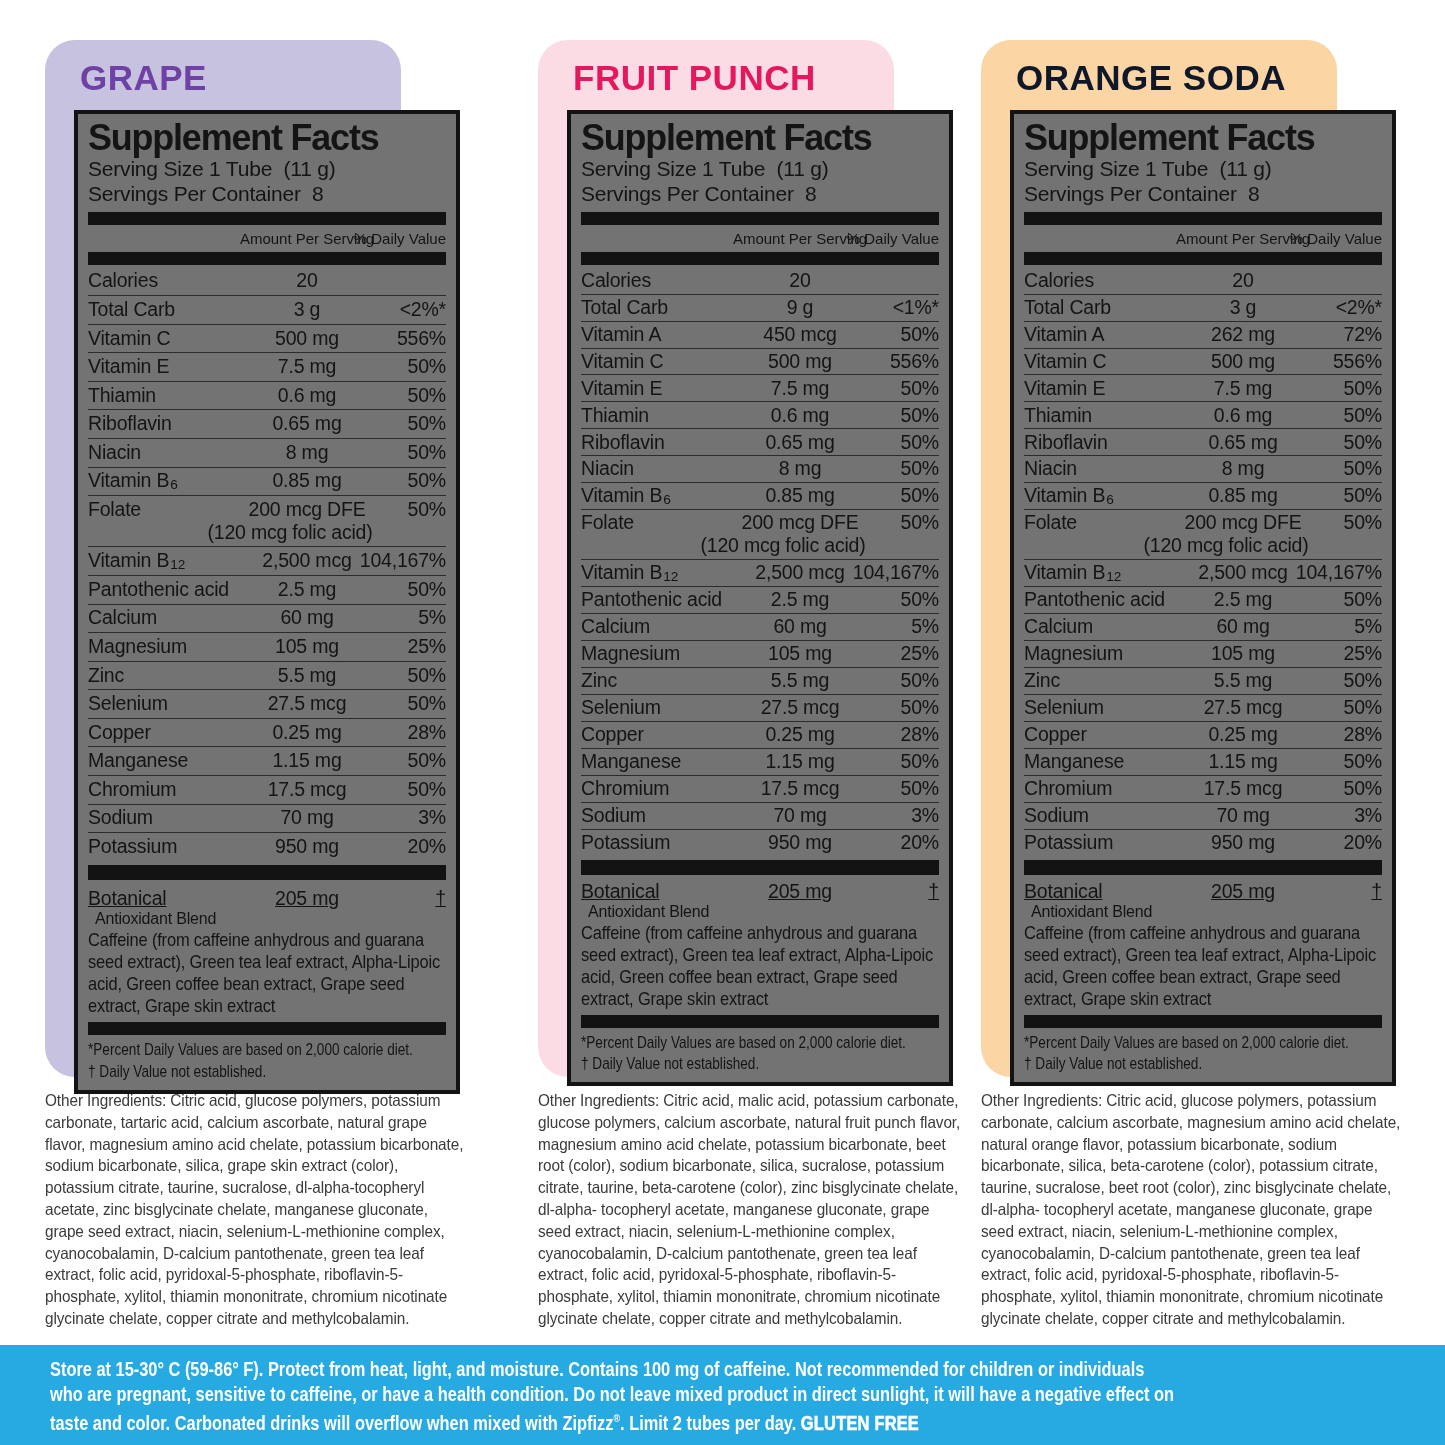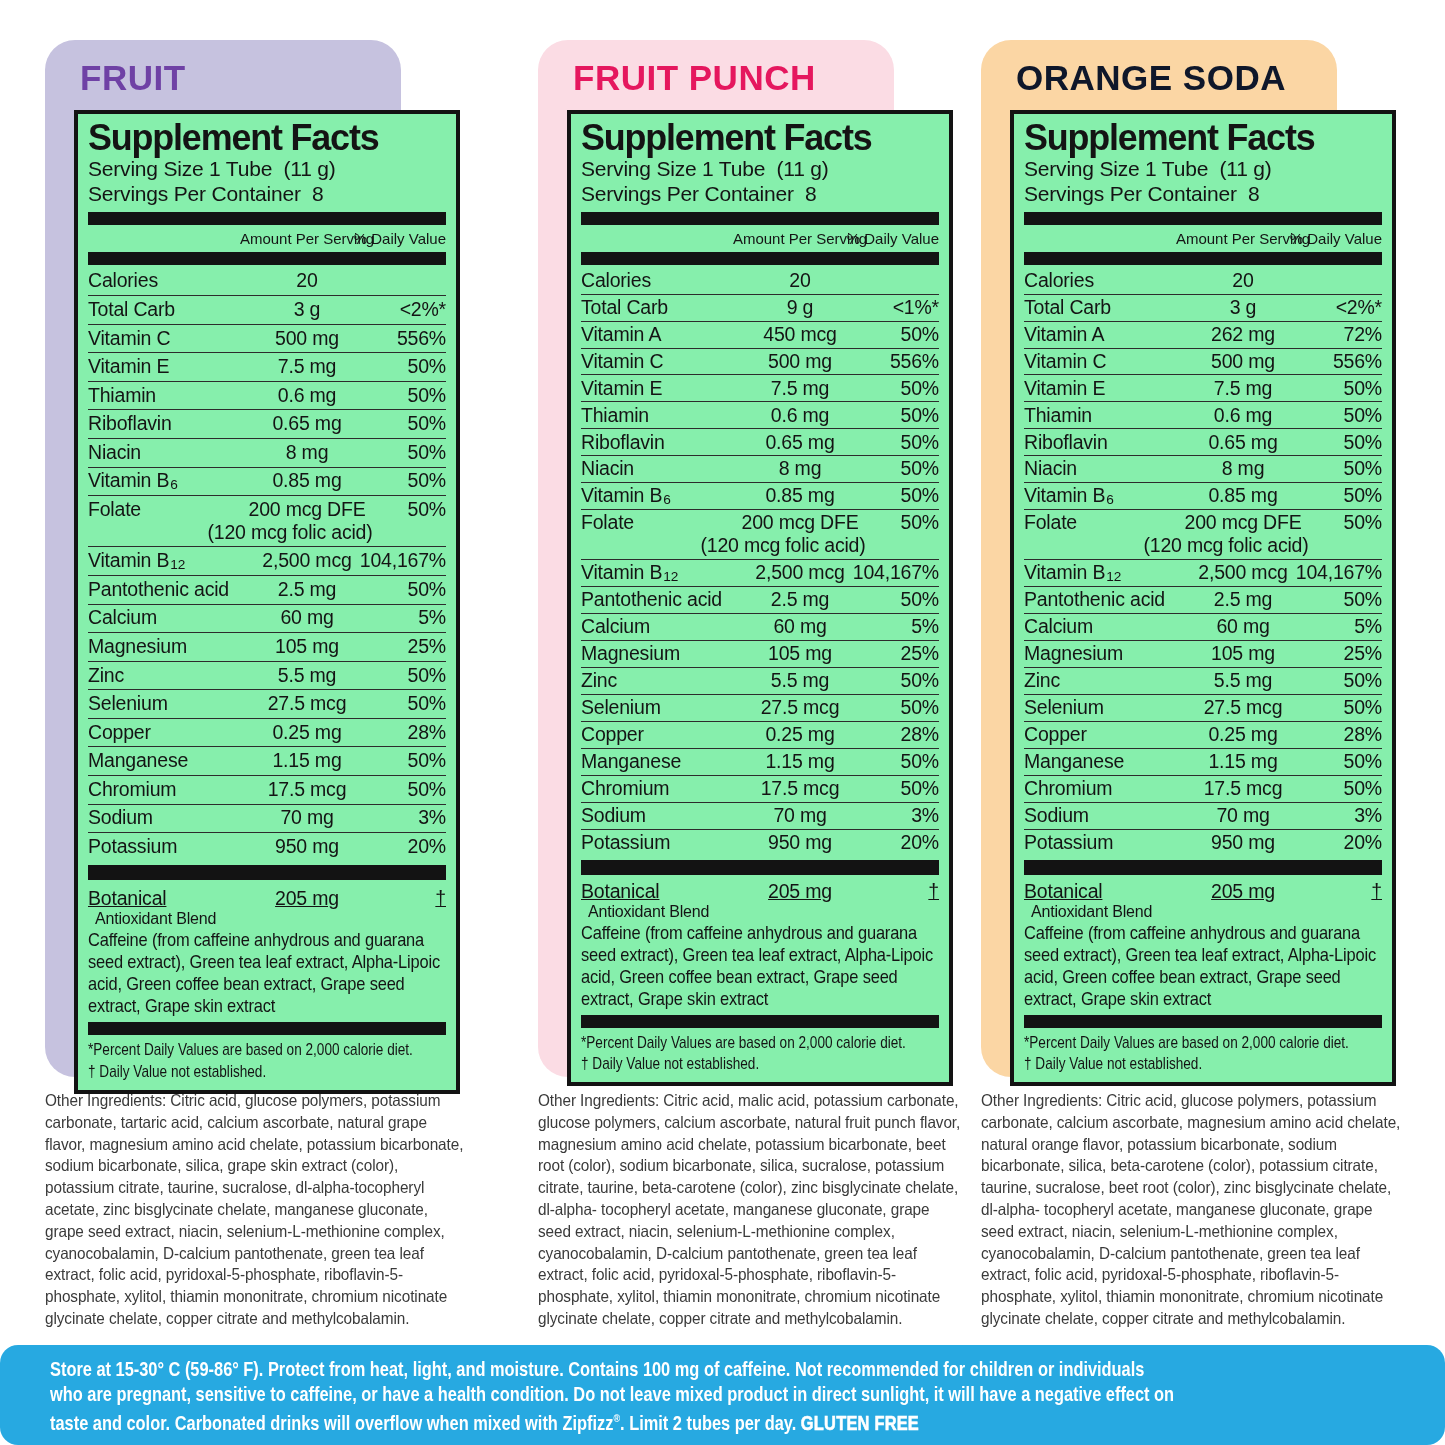--- a/index.html
+++ b/index.html
@@ -9,21 +9,21 @@
     overflow:hidden;
   }
   .column{position:absolute;top:40px;width:470px;height:1400px;}
   .card{position:absolute;left:0;top:0;width:356px;height:1037px;border-radius:30px;}
   .flavor-title{
     position:absolute;left:35px;top:20px;margin:0;
     font-size:35px;font-weight:bold;letter-spacing:.5px;line-height:1.05;white-space:nowrap;
   }
   .panel{
     position:absolute;left:29px;top:70px;width:386px;min-height:958px;
-    background:#86efac;border:4px solid #131313;box-sizing:border-box;
+    background:#737373;border:4px solid #131313;box-sizing:border-box;
     padding:4px 10px 8px;
   }
   .sf-title{
     margin:1px 0 0;font-size:37px;font-weight:bold;line-height:1.04;
     letter-spacing:-1.2px;white-space:nowrap;transform:scaleX(.97);transform-origin:0 50%;
   }
   .serving{margin:0;font-size:21px;line-height:1.17;letter-spacing:-.2px;white-space:pre;}
   .bar{height:13px;background:#131313;margin:5px 0 4px;}
   .bar.mid{margin:3px 0;}
   .bar.big{height:15px;margin:4px 0;}
@@ -65,21 +65,21 @@
   .fline{white-space:pre;font-size:21px;font-weight:bold;line-height:25px;
     width:max-content;transform:scaleX(.78);transform-origin:0 0;}
   .reg{font-size:.55em;}
   .gf{-webkit-text-stroke:.6px #fff;letter-spacing:.3px;}
 </style>
 </head>
 <body style="background: rgb(255, 255, 255);">
 
 <section class="column" style="left: 45px;">
     <div class="card" style="background: rgb(198, 194, 223);">
-      <h1 class="flavor-title" style="color: rgb(111, 65, 165);">FRUIT</h1>
+      <h1 class="flavor-title" style="color: rgb(111, 65, 165);">GRAPE</h1>
     </div>
     <div class="panel">
       <h2 class="sf-title">Supplement Facts</h2>
       <p class="serving">Serving Size 1 Tube  (11 g)</p>
       <p class="serving">Servings Per Container  8</p>
       <div class="bar" style="background: rgb(19, 19, 19);"></div>
       <div class="colhead">
         <span class="amt-h">Amount Per Serving</span>
         <span class="dv-h">% Daily Value</span>
       </div>
@@ -472,17 +472,17 @@
         </div>
         <div class="bot-line2">Antioxidant Blend</div>
         <p class="bot-desc">Caffeine (from caffeine anhydrous and guarana seed extract), Green tea leaf extract, Alpha-Lipoic acid, Green coffee bean extract, Grape seed extract, Grape skin extract</p>
       </div>
       <div class="bar end" style="background: rgb(19, 19, 19);"></div>
       <p class="footnote">*Percent Daily Values are based on 2,000 calorie diet.</p>
       <p class="footnote">† Daily Value not established.</p>
     </div>
     <p class="ingredients">Other Ingredients: Citric acid, glucose polymers, potassium carbonate, calcium ascorbate, magnesium amino acid chelate, natural orange flavor, potassium bicarbonate, sodium bicarbonate, silica, beta-carotene (color), potassium citrate, taurine, sucralose, beet root (color), zinc bisglycinate chelate, dl-alpha- tocopheryl acetate, manganese gluconate, grape seed extract, niacin, selenium-L-methionine complex, cyanocobalamin, D-calcium pantothenate, green tea leaf extract, folic acid, pyridoxal-5-phosphate, riboflavin-5-phosphate, xylitol, thiamin mononitrate, chromium nicotinate glycinate chelate, copper citrate and methylcobalamin.</p>
   </section>
-<footer class="footer" style="background: rgb(39, 169, 225); border-radius: 18px;">
+<footer class="footer" style="background: rgb(39, 169, 225);">
   <div class="fline"><span>Store at 15-30° C (59-86° F). Protect from heat, light, and moisture. Contains 100 mg of caffeine. Not recommended for children or individuals</span></div>
   <div class="fline"><span>who are pregnant, sensitive to caffeine, or have a health condition. Do not leave mixed product in direct sunlight, it will have a negative effect on</span></div>
   <div class="fline"><span>taste and color. Carbonated drinks will overflow when mixed with </span><span>Zipfizz</span><sup class="reg">®</sup><span>. Limit 2 tubes per day. </span><b class="gf">GLUTEN FREE</b></div>
 </footer>
 
 </body></html>

